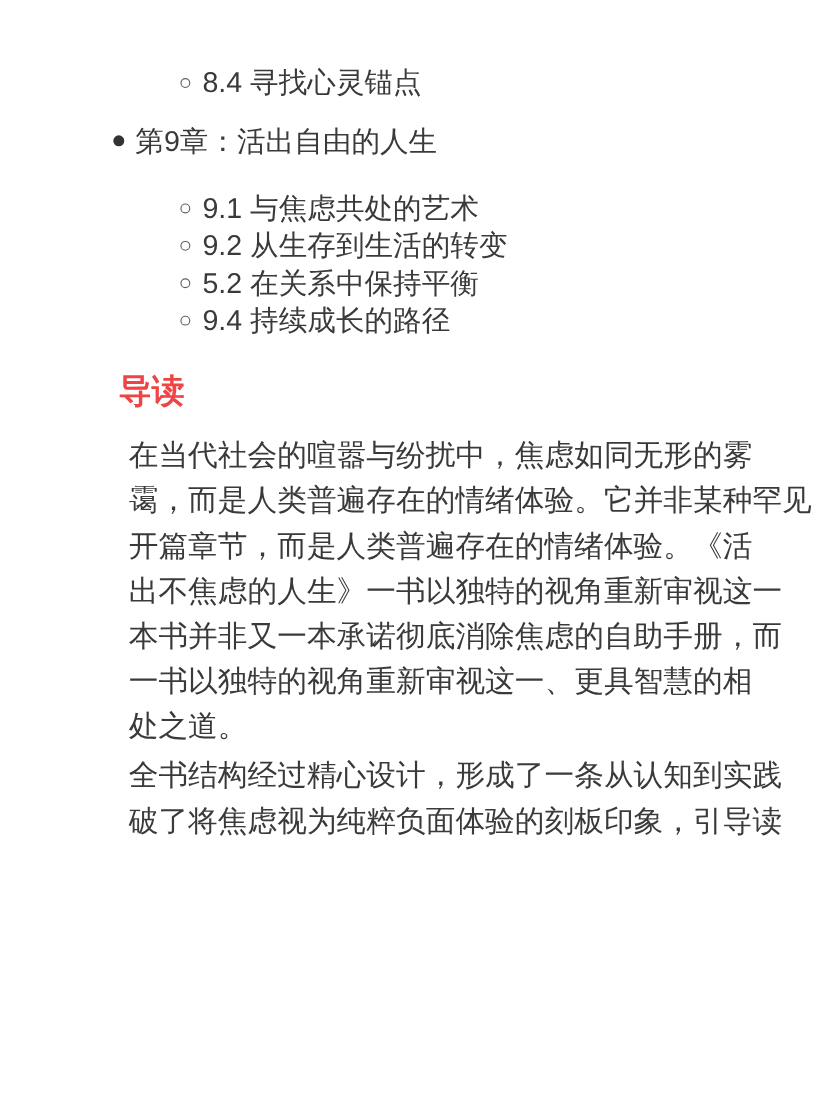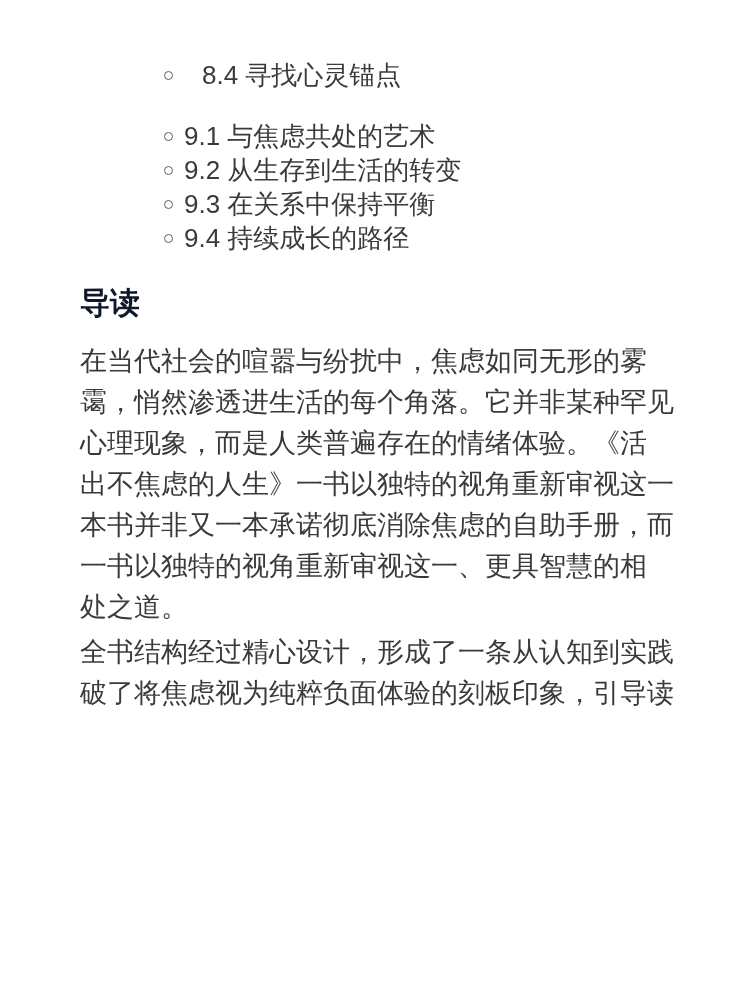--- a/index.html
+++ b/index.html
@@ -24,21 +24,21 @@
   }
   
   .toc-row {
     display: flex;
     align-items: center;
     font-size: 26px;
     line-height: 32px;
     height: 32px;
     white-space: nowrap;
   }
-  .toc-row.first { margin-top: 59px; gap: 18px; }
+  .toc-row.first { margin-top: 59px; }
   .toc-row.chapter { margin-top: 21px; }
   .toc-row.sub-first { margin-top: 29px; }
   .toc-row.sub { margin-top: 2px; }
   .bullet {
     flex: 0 0 auto;
     display: inline-block;
     border-radius: 50%;
   }
   .bullet.disc {
     width: 10px; height: 10px;
@@ -58,57 +58,61 @@
   .intro-heading {
     margin-top: 31px;
     margin-bottom: 20px;
     font-size: 30px;
     line-height: 36px;
     font-weight: bold;
   }
   
   .para { font-size: 27px; line-height: 41px; color: #3a3a3a; }
   .para.second { margin-top: 4px; }
-  .text-line { height: 41px; white-space: nowrap; }
+  .text-line { height: 41px; white-space: nowrap; margin-left: 37px; }
 </style>
 </head>
 <body>
 
 <div class="page">
   <div class="content">
 
     <div>
       <div class="toc-row first">
         <span class="bullet circle"></span>
         <span class="toc-label">8.4 寻找心灵锚点</span>
       </div>
+      <div class="toc-row chapter">
+        <span class="bullet disc"></span>
+        <span class="toc-label">第9章：活出自由的人生</span>
+      </div>
       <div class="toc-row sub-first">
         <span class="bullet circle"></span>
         <span class="toc-label">9.1 与焦虑共处的艺术</span>
       </div>
       <div class="toc-row sub">
         <span class="bullet circle"></span>
         <span class="toc-label">9.2 从生存到生活的转变</span>
       </div>
       <div class="toc-row sub">
         <span class="bullet circle"></span>
-        <span class="toc-label">9.3 在关系中保持平衡</span>
+        <span class="toc-label">5.2 在关系中保持平衡</span>
       </div>
       <div class="toc-row sub">
         <span class="bullet circle"></span>
         <span class="toc-label">9.4 持续成长的路径</span>
       </div>
     </div>
 
-    <h2 class="intro-heading" style="color:#0f172a;">导读</h2>
+    <h2 class="intro-heading" style="color:#ef4444;margin-left:28px;">导读</h2>
 
     <div class="para">
       <div class="text-line">在当代社会的喧嚣与纷扰中，焦虑如同无形的雾</div>
-      <div class="text-line">霭，悄然渗透进生活的每个角落。它并非某种罕见</div>
-      <div class="text-line">心理现象，而是人类普遍存在的情绪体验。《活</div>
+      <div class="text-line">霭，而是人类普遍存在的情绪体验。它并非某种罕见</div>
+      <div class="text-line">开篇章节，而是人类普遍存在的情绪体验。《活</div>
       <div class="text-line">出不焦虑的人生》一书以独特的视角重新审视这一</div>
       <div class="text-line">本书并非又一本承诺彻底消除焦虑的自助手册，而</div>
       <div class="text-line">一书以独特的视角重新审视这一、更具智慧的相</div>
       <div class="text-line">处之道。</div>
     </div>
 
     <div class="para second">
       <div class="text-line">全书结构经过精心设计，形成了一条从认知到实践</div>
       <div class="text-line">破了将焦虑视为纯粹负面体验的刻板印象，引导读</div>
     </div>

